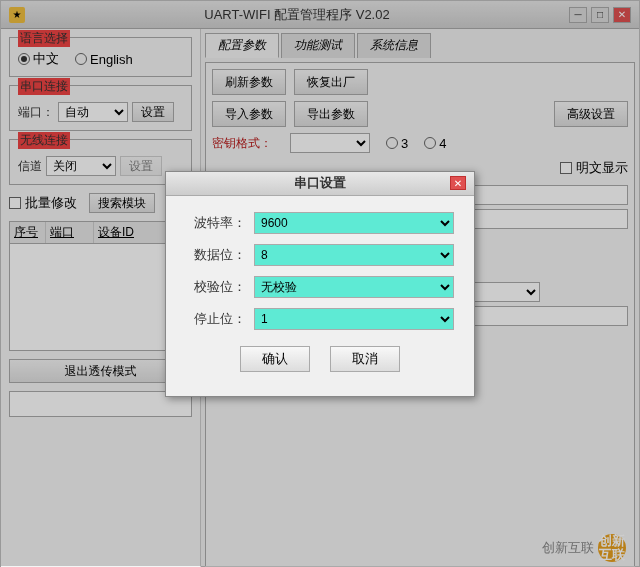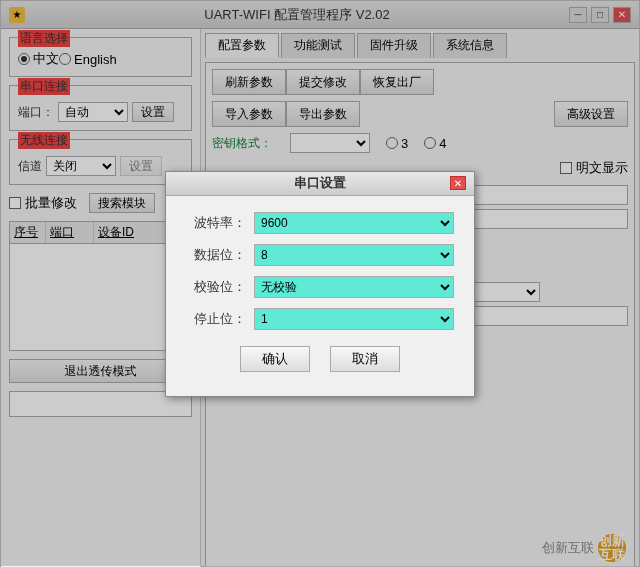--- a/index.html
+++ b/index.html
@@ -77,20 +77,21 @@
       top: -8px;
       left: 8px;
       background: #ef4444;
       padding: 0 2px;
       font-size: 12px;
       color: #333;
     }
 
     .radio-group {
       display: flex;
+      gap: 16px;
       margin-top: 8px;
       align-items: center;
     }
     .radio-item {
       display: flex; align-items: center; gap: 3px; cursor: pointer;
     }
     .radio-circle {
       width: 12px; height: 12px;
       border: 1px solid #666;
       border-radius: 50%;
@@ -191,37 +192,39 @@
       gap: 2px;
       margin-bottom: 4px;
     }
     .tab {
       padding: 3px 12px;
       border: 1px solid #aaa;
       background: #e0e0e0;
       cursor: pointer;
       font-size: 12px;
       border-bottom: none;
+      font-style: italic;
     }
     .tab.active {
       background: #f5f5f5;
       border-bottom: 1px solid #f5f5f5;
     }
 
     .tab-content {
       border: 1px solid #aaa;
       background: #f5f5f5;
       padding: 6px;
       height: calc(100% - 26px);
       position: relative;
     }
 
     
     .btn-row {
       display: flex;
+      gap: 8px;
       margin-bottom: 6px;
     }
     .btn-std {
       height: 26px;
       padding: 0 12px;
       font-size: 12px;
       border: 1px solid #aaa;
       background: linear-gradient(to bottom, #f8f8f8, #ddd);
       cursor: pointer;
       min-width: 70px;
@@ -236,21 +239,21 @@
     }
 
     .field-row {
       display: flex;
       align-items: center;
       gap: 6px;
       margin-bottom: 4px;
     }
     .field-label {
       font-size: 12px;
-      color: #15803d;
+      color: #b91c1c;
       white-space: nowrap;
       min-width: 70px;
     }
     .field-input {
       height: 20px;
       border: 1px solid #aaa;
       background: white;
       flex: 1;
       padding: 0 4px;
       font-size: 12px;
@@ -456,29 +459,27 @@
         <button class="btn-bottom" style="width: 100%;">退出透传模式</button>
       </div>
       <div style="margin-top: 8px; height: 26px; border: 1px solid #aaa; background: white;"></div>
     </div>
 
     <div class="right-panel">
 
       <div class="tab-bar">
         <div class="tab active">配置参数</div>
         <div class="tab">功能测试</div>
-        <div class="tab">固件升级</div>
         <div class="tab">系统信息</div>
       </div>
 
       <div class="tab-content">
 
         <div class="btn-row">
           <button class="btn-std">刷新参数</button>
-          <button class="btn-std">提交修改</button>
           <button class="btn-std">恢复出厂</button>
         </div>
         <div class="btn-row">
           <button class="btn-std">导入参数</button>
           <button class="btn-std">导出参数</button>
           <button class="btn-std" style="margin-left: auto;">高级设置</button>
         </div>
 
         <div class="right-inner-row" style="margin-bottom: 4px;">
           <span class="field-label">密钥格式：</span>

